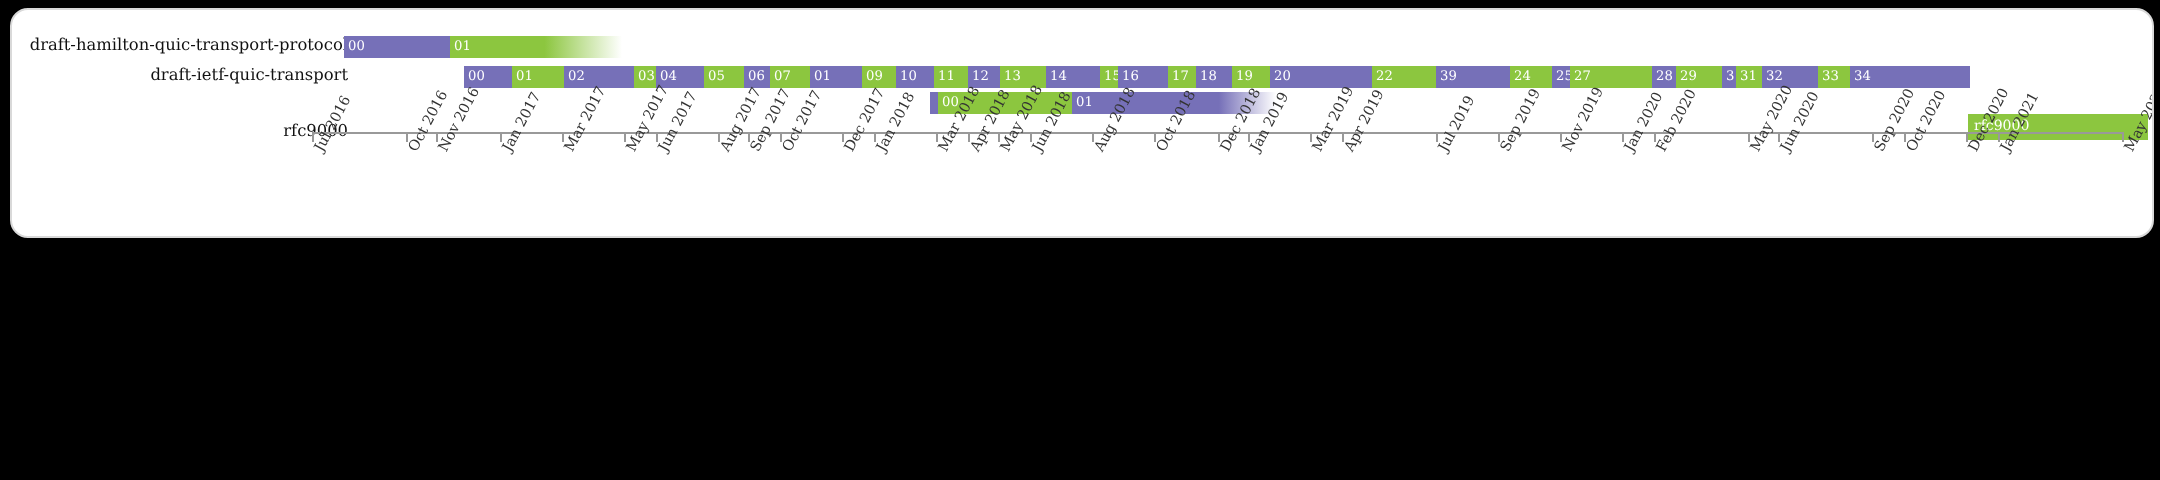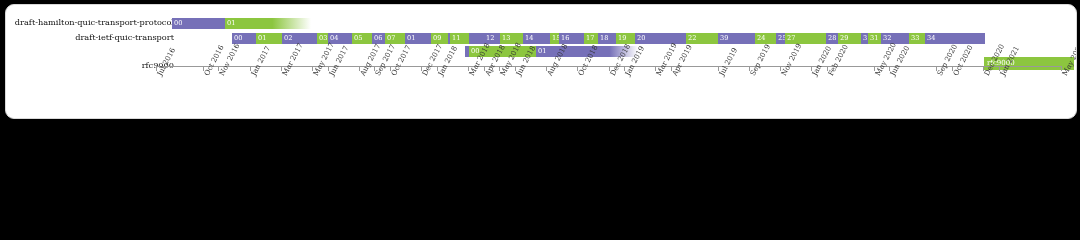--- a/index.html
+++ b/index.html
@@ -69,21 +69,21 @@
         </div>
         <div class="seg p" style="left: 173px; width: 26px;">
           <span>01</span>
         </div>
         <div class="seg g" style="left: 199px; width: 17px;">
           <span>09</span>
         </div>
         <div class="seg p" style="left: 216px; width: 40px;">
           <span>10</span>
         </div>
-        <div class="seg g" style="left: 218px; width: 19px;">
+        <div class="seg g" style="left: 235px; width: 19px;">
           <span>11</span>
         </div>
         <div class="seg p" style="left: 252px; width: 16px;">
           <span>12</span>
         </div>
         <div class="seg g" style="left: 268px; width: 23px;">
           <span>13</span>
         </div>
         <div class="seg p" style="left: 291px; width: 27px;">
           <span>14</span>

